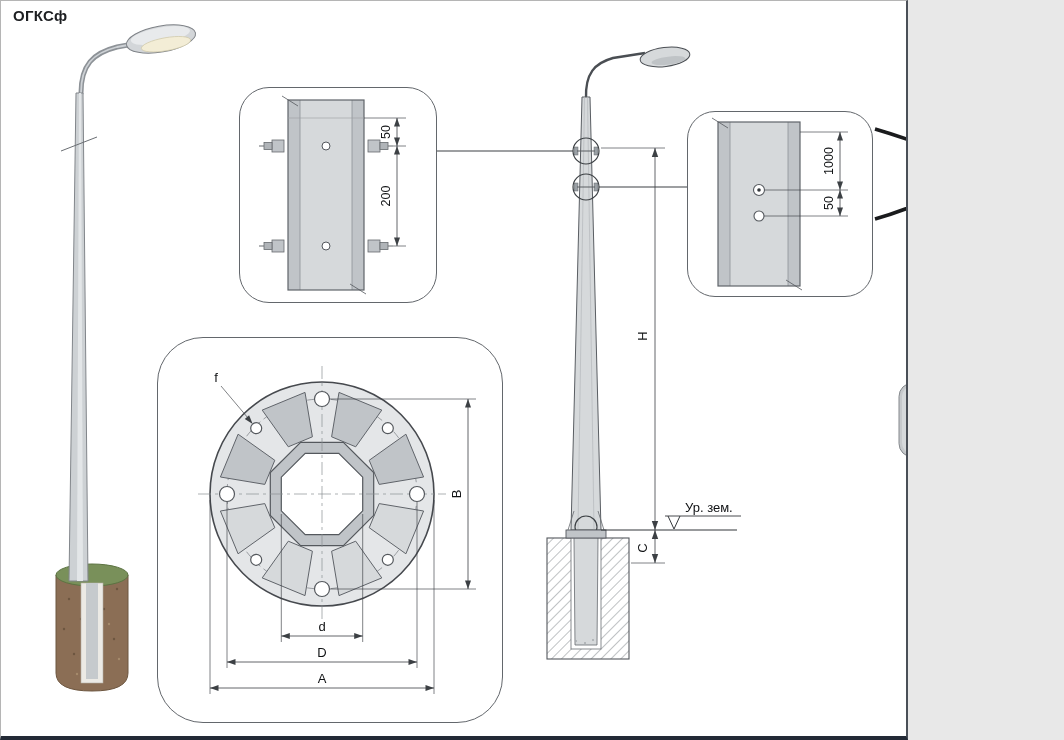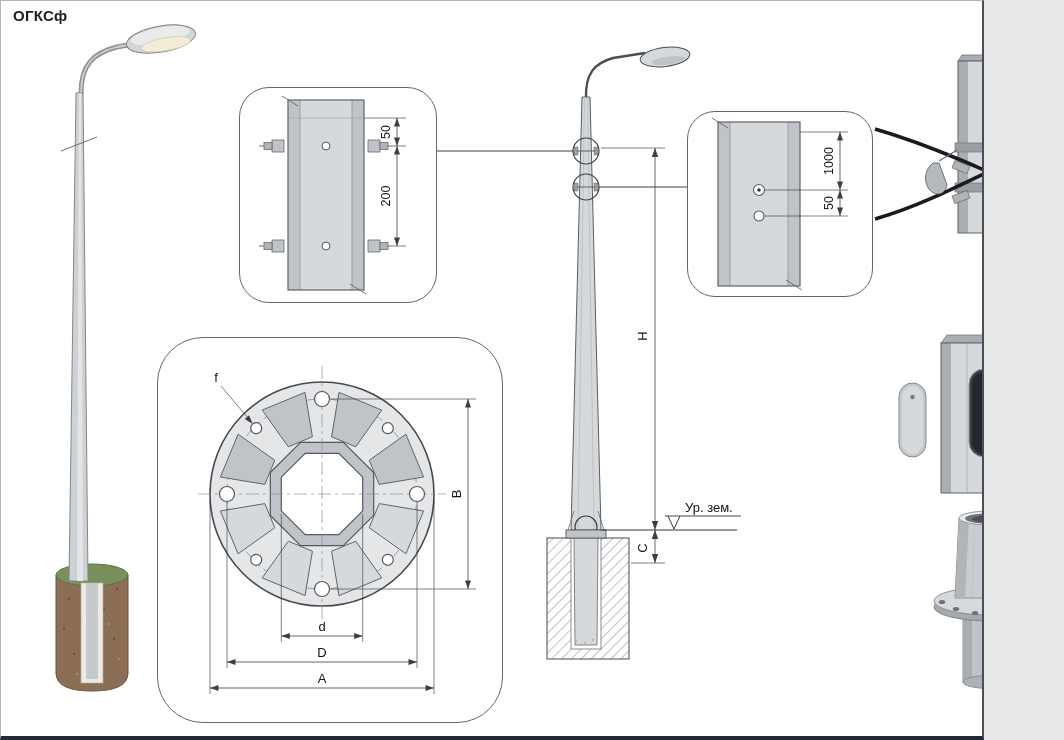--- a/index.html
+++ b/index.html
@@ -1,17 +1,17 @@
 <!DOCTYPE html>
 <html style="--line: #3c4044; --metal-light: #d6d9db; --metal-mid: #c0c4c8; --metal-dark: #a9aeb3; --foundation-brown: #8b6e55; --grass-green: #79905a; --cable-black: #1a1b1d; --lamp-glow: #f3edd6; --door-dark: #3b3f44;"><head>
 <meta charset="utf-8">
 <style>
   html,body{margin:0;padding:0;background:#e8e8e8;}
   .page{
-    position:relative;width:984px;height:740px;background:#ffffff;
+    position:relative;width:908px;height:740px;background:#ffffff;
     box-sizing:border-box;overflow:hidden;
     border-top:1px solid #b5b5b5;border-left:1px solid #b5b5b5;
     border-right:2px solid #4a4f57;border-bottom:4px solid #232a36;
     font-family:"Liberation Sans",sans-serif;
   }
   .abs{position:absolute;}
   .title{
     position:absolute;left:12px;top:6px;font-size:15px;font-weight:700;
     color:#1d1f22;letter-spacing:.3px;
   }

